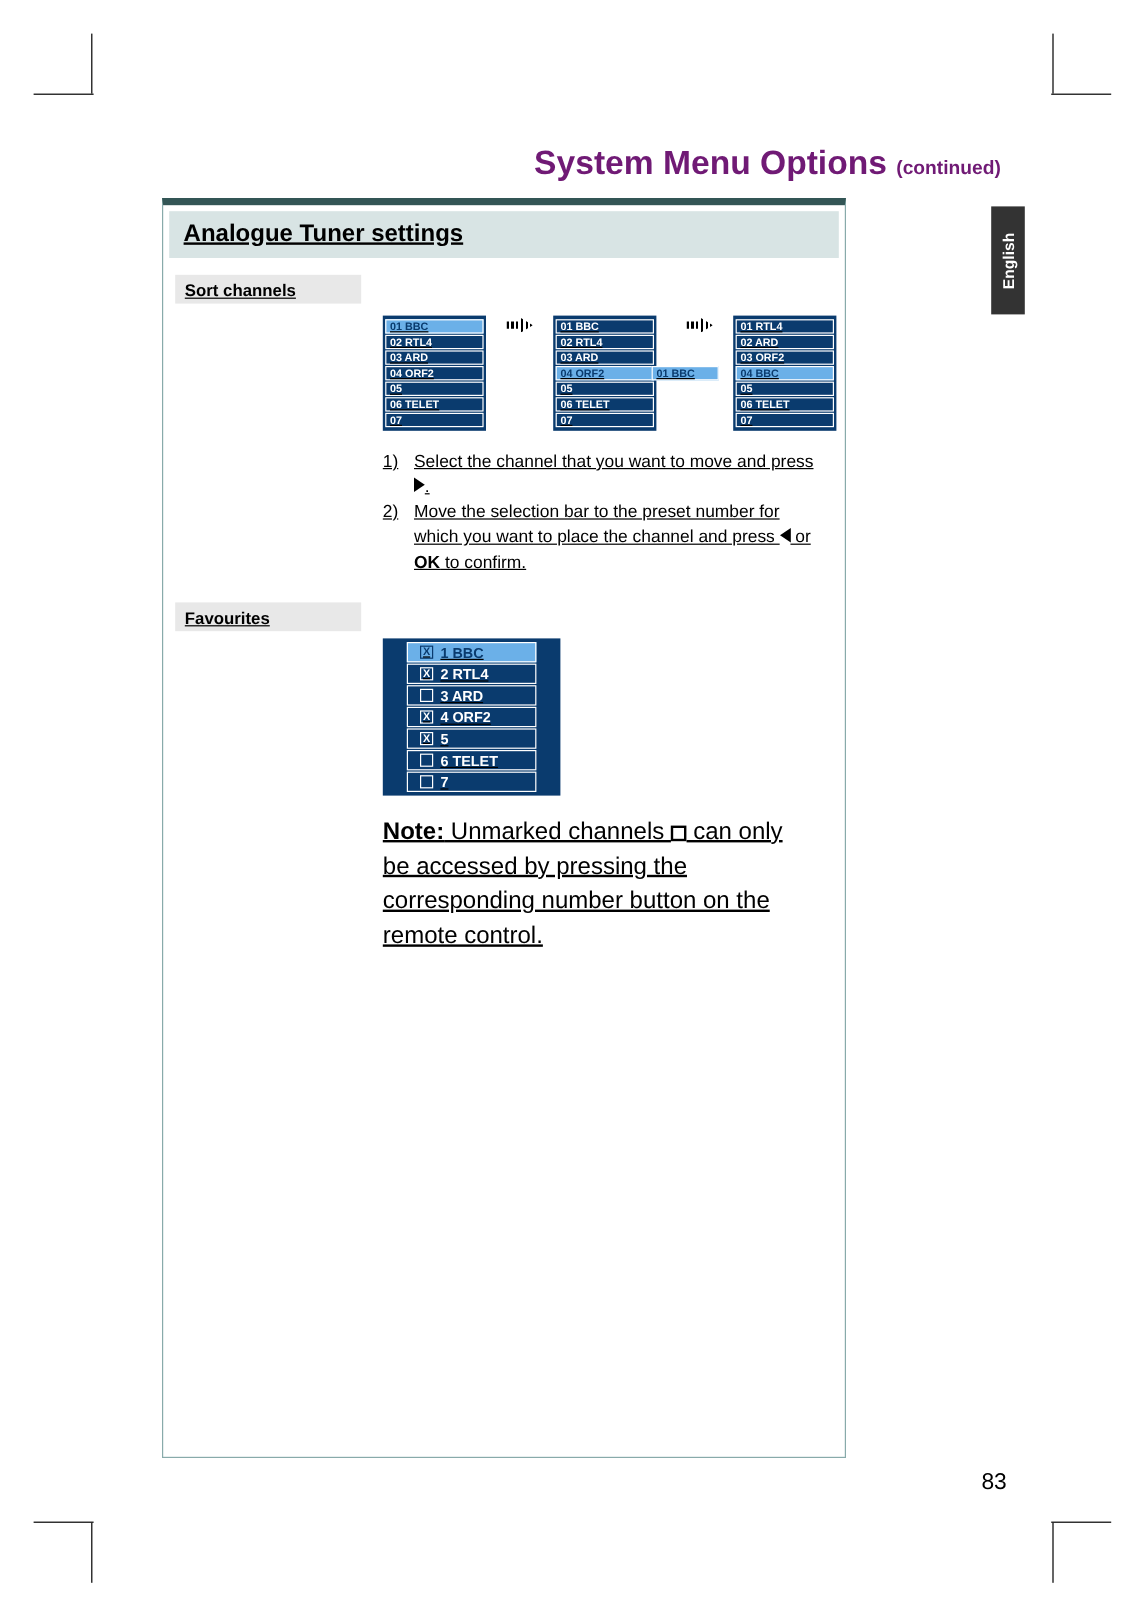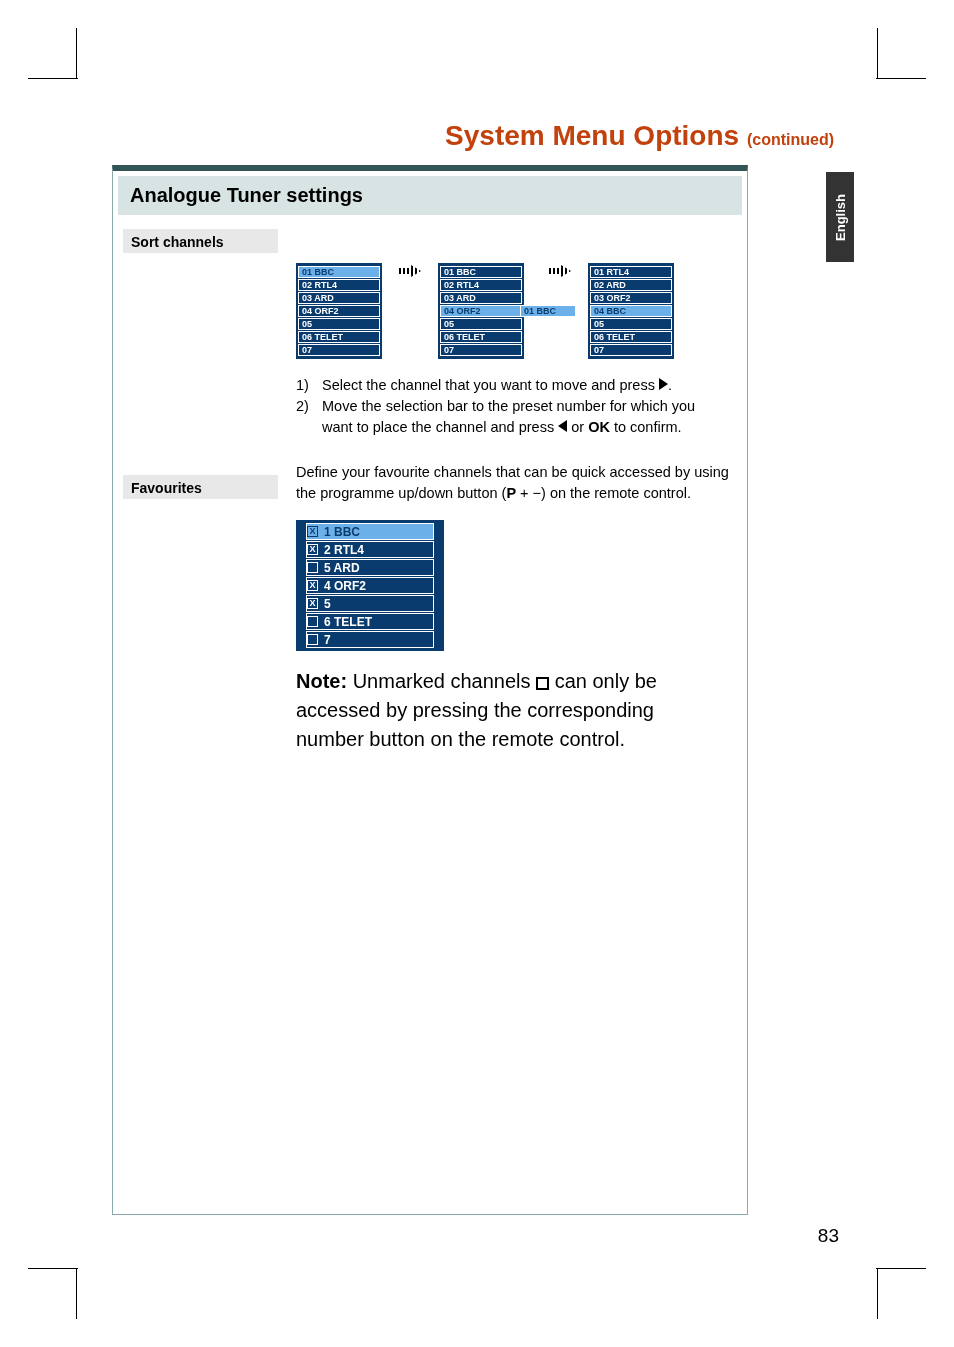--- a/index.html
+++ b/index.html
@@ -19,21 +19,21 @@
   .cm6 { left: 28px; bottom: 78px; width: 50px; height: 1px; }
   .cm7 { right: 76px; bottom: 28px; width: 1px; height: 50px; }
   .cm8 { right: 28px; bottom: 78px; width: 50px; height: 1px; }
 
   .page-title {
     position: absolute;
     top: 120px;
     right: 120px;
     font-size: 28px;
     font-weight: bold;
-    color: #c2410c;
+    color: #701a75;
   }
   .page-title .cont { font-size: 16px; font-weight: bold; }
 
   .side-tab {
     position: absolute;
     right: 100px;
     top: 172px;
     width: 28px;
     height: 90px;
     background: #333;
@@ -41,28 +41,29 @@
     font-size: 13px;
     font-weight: bold;
     display: flex;
     align-items: center;
     justify-content: center;
   }
   .side-tab span { transform: rotate(-90deg); white-space: nowrap; }
 
   .content-frame {
     position: absolute;
-    left: 112px;
+    left: 135px;
     top: 165px;
-    width: 636px;
+    width: 570px;
     height: 1050px;
     border: 1px solid #8aa;
     border-top: 6px solid #355;
     border-right: 1px solid #8aa;
     padding: 0;
+    text-decoration: underline;
   }
   .section-header {
     background: #d8e4e4;
     font-size: 20px;
     font-weight: bold;
     padding: 8px 12px;
     margin: 5px 5px 0 5px;
     color: #000;
   }
   .row { display: flex; padding: 14px 10px 0 10px; align-items: center; }
@@ -139,23 +140,23 @@
     margin-left: 183px;
     margin-top: 6px;
     background: #0a3b6e;
     width: 148px;
     padding: 2px;
   }
   .fav-box .fline {
     color: #fff;
     font-weight: bold;
     font-size: 12px;
-    padding: 1px 0;
+    padding: 1px 10px;
     border: 1px solid #fff;
-    margin: 1px 8px;
+    margin: 1px 18px;
     height: 17px;
     display: flex;
     align-items: center;
   }
   .fav-box .fline.hl { background: #6bb0e8; color: #0a3b6e; }
   .chk { display: inline-block; width: 11px; height: 11px; border: 1px solid currentColor; margin-right: 6px; line-height: 9px; font-size: 9px; text-align: center; }
   .chk.on::before { content: "X"; font-weight: bold; }
 
   .sym-x { display: inline-block; width: 15px; height: 15px; border: 2px solid #000; line-height: 13px; font-size: 12px; text-align: center; font-weight: bold; vertical-align: -2px; }
   .sym-x.on::before { content: "X"; }
@@ -240,39 +241,34 @@
     <div class="step">
       <div class="sn">2)</div>
       <div class="st">
         <span>Move the selection bar to the preset number for which you want to place the channel and press </span><span class="tri l"></span><span> or </span><b>OK</b><span> to confirm.</span>
       </div>
     </div>
   </div>
 
   <div class="row" style="padding-top:22px">
     <div class="label-cell">Favourites</div>
-    <div class="desc-cell">
-      <p>
-        <span>Define your favourite channels that can be quick accessed by using the programme up/down button (</span><b>P</b><span> + −</span><span>) on the remote control.</span>
-      </p>
-    </div>
   </div>
 
   <div class="fav-box" id="favbox">
       <div class="fline hl">
         <span class="chk on"></span>
         <span>1  BBC</span>
       </div>
       <div class="fline">
         <span class="chk on"></span>
         <span>2  RTL4</span>
       </div>
       <div class="fline">
         <span class="chk"></span>
-        <span>5  ARD</span>
+        <span>3  ARD</span>
       </div>
       <div class="fline">
         <span class="chk on"></span>
         <span>4  ORF2</span>
       </div>
       <div class="fline">
         <span class="chk on"></span>
         <span>5</span>
       </div>
       <div class="fline">

